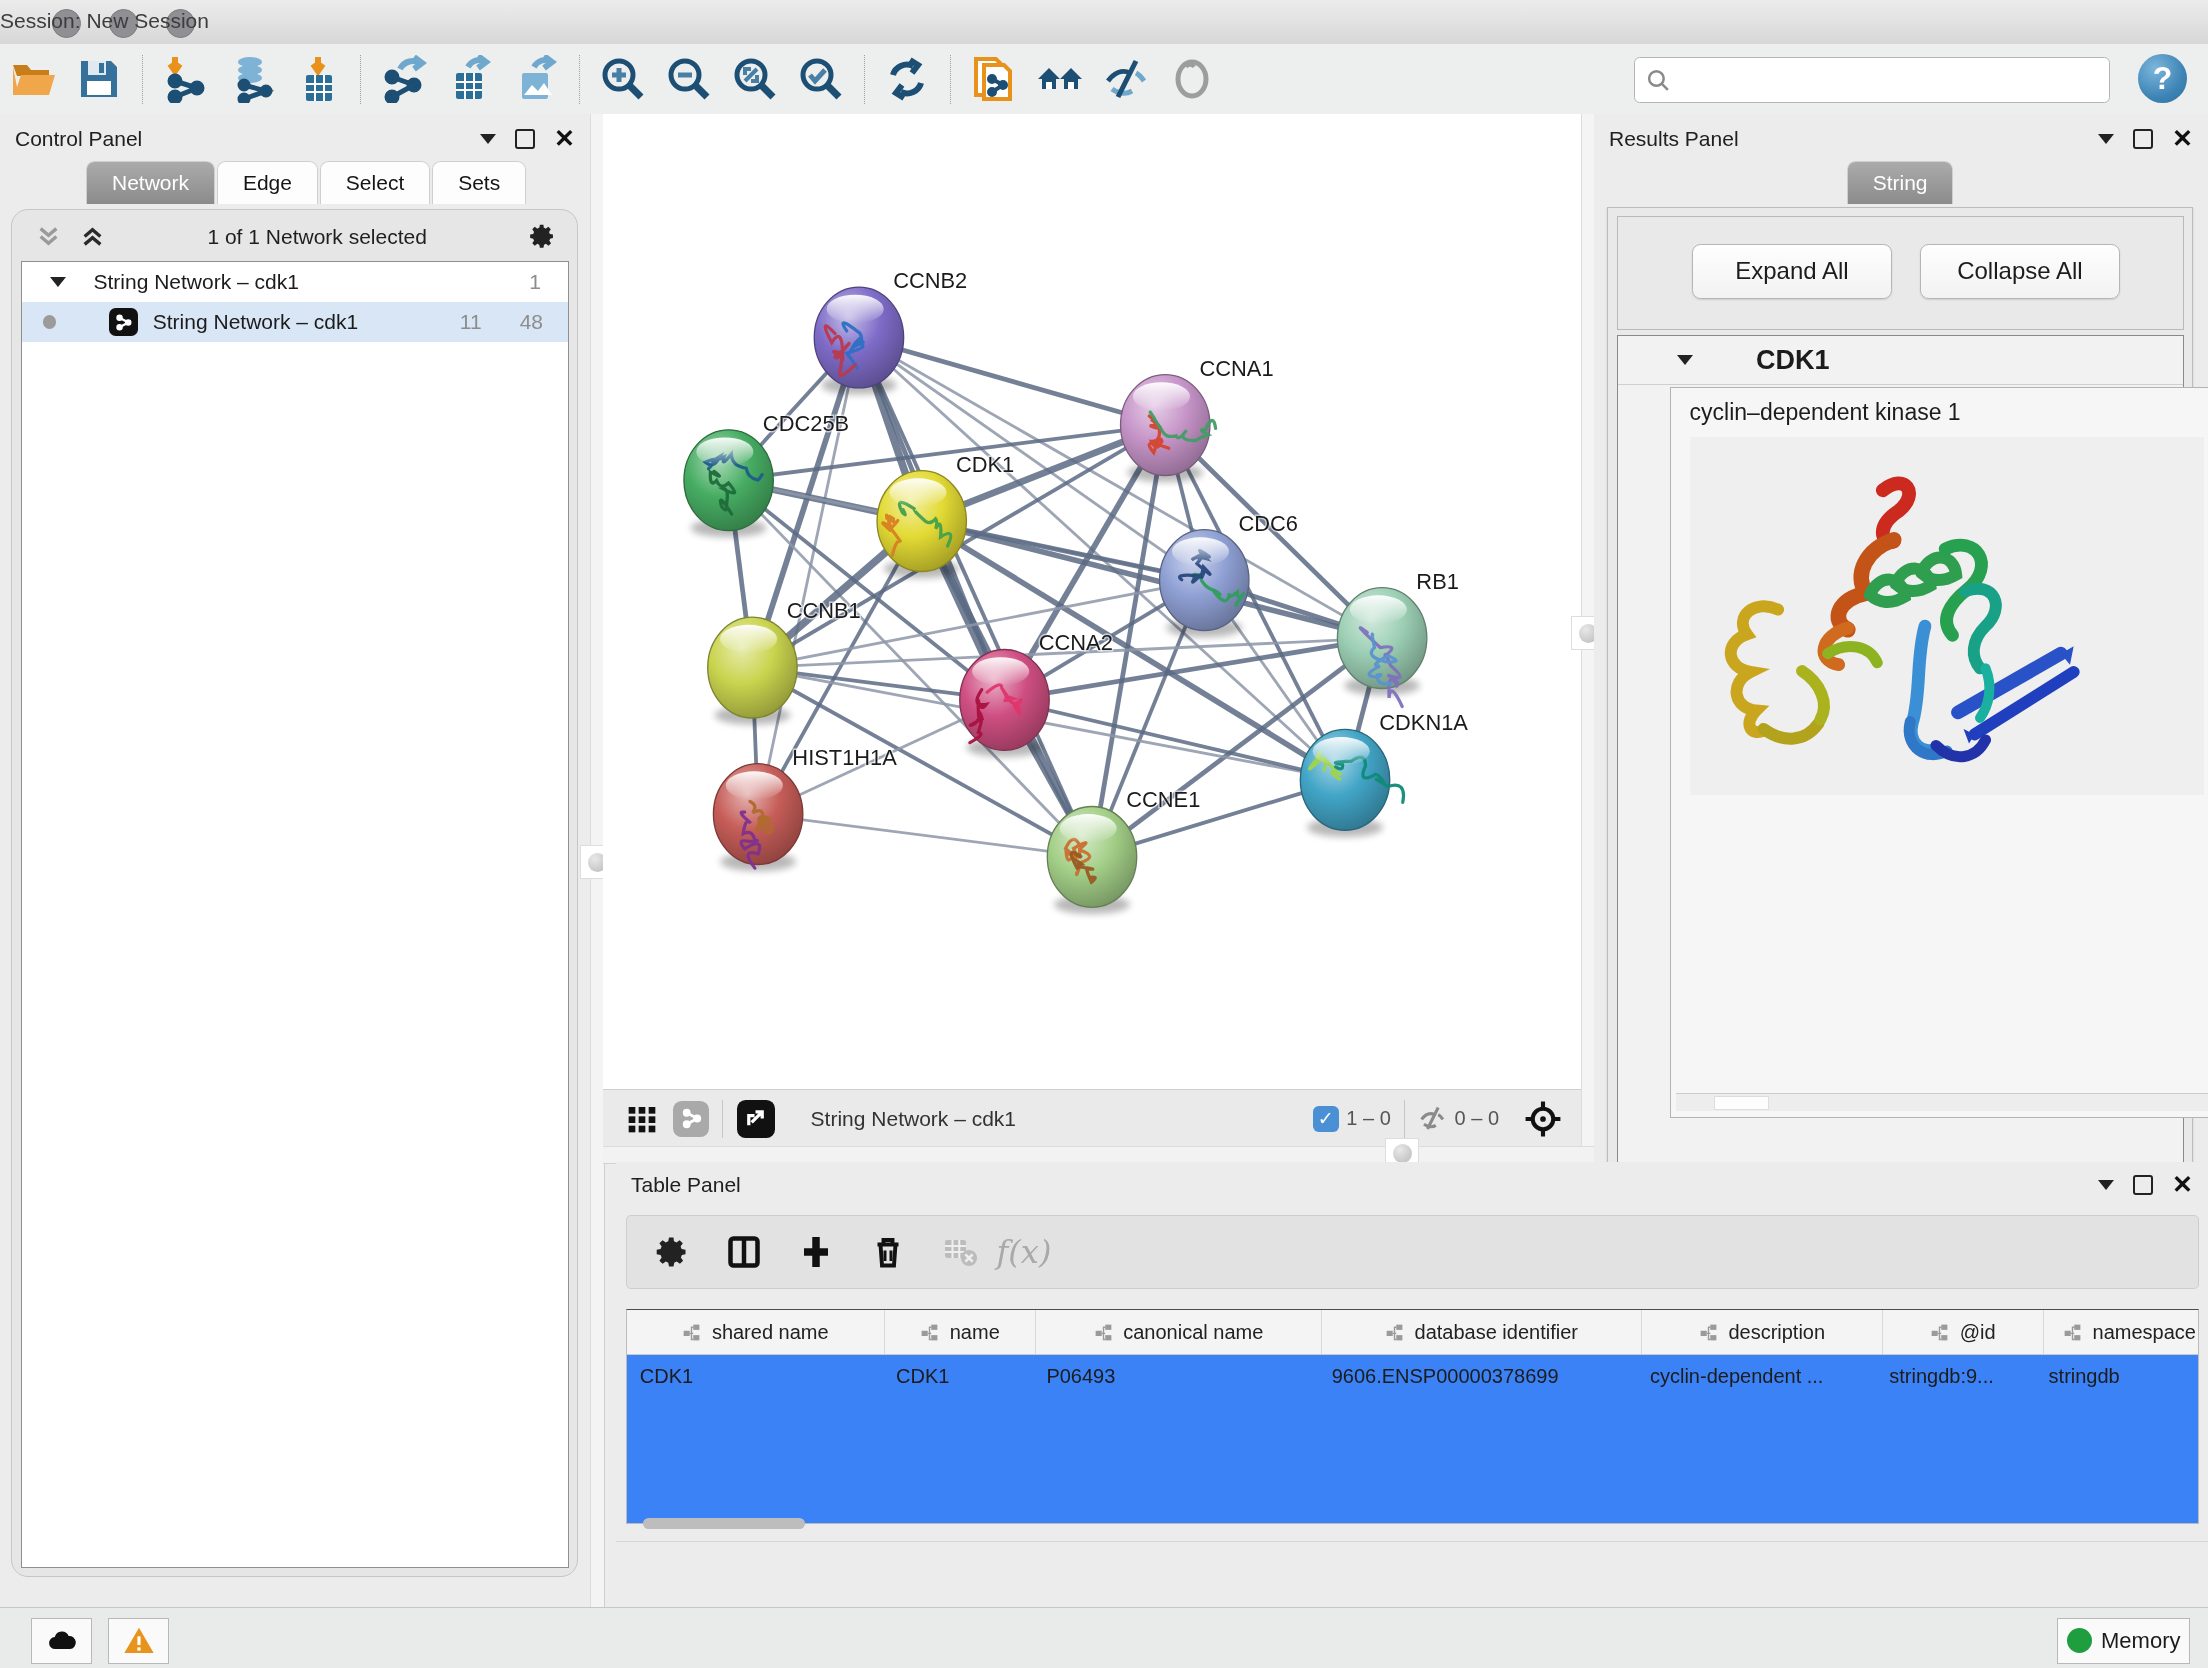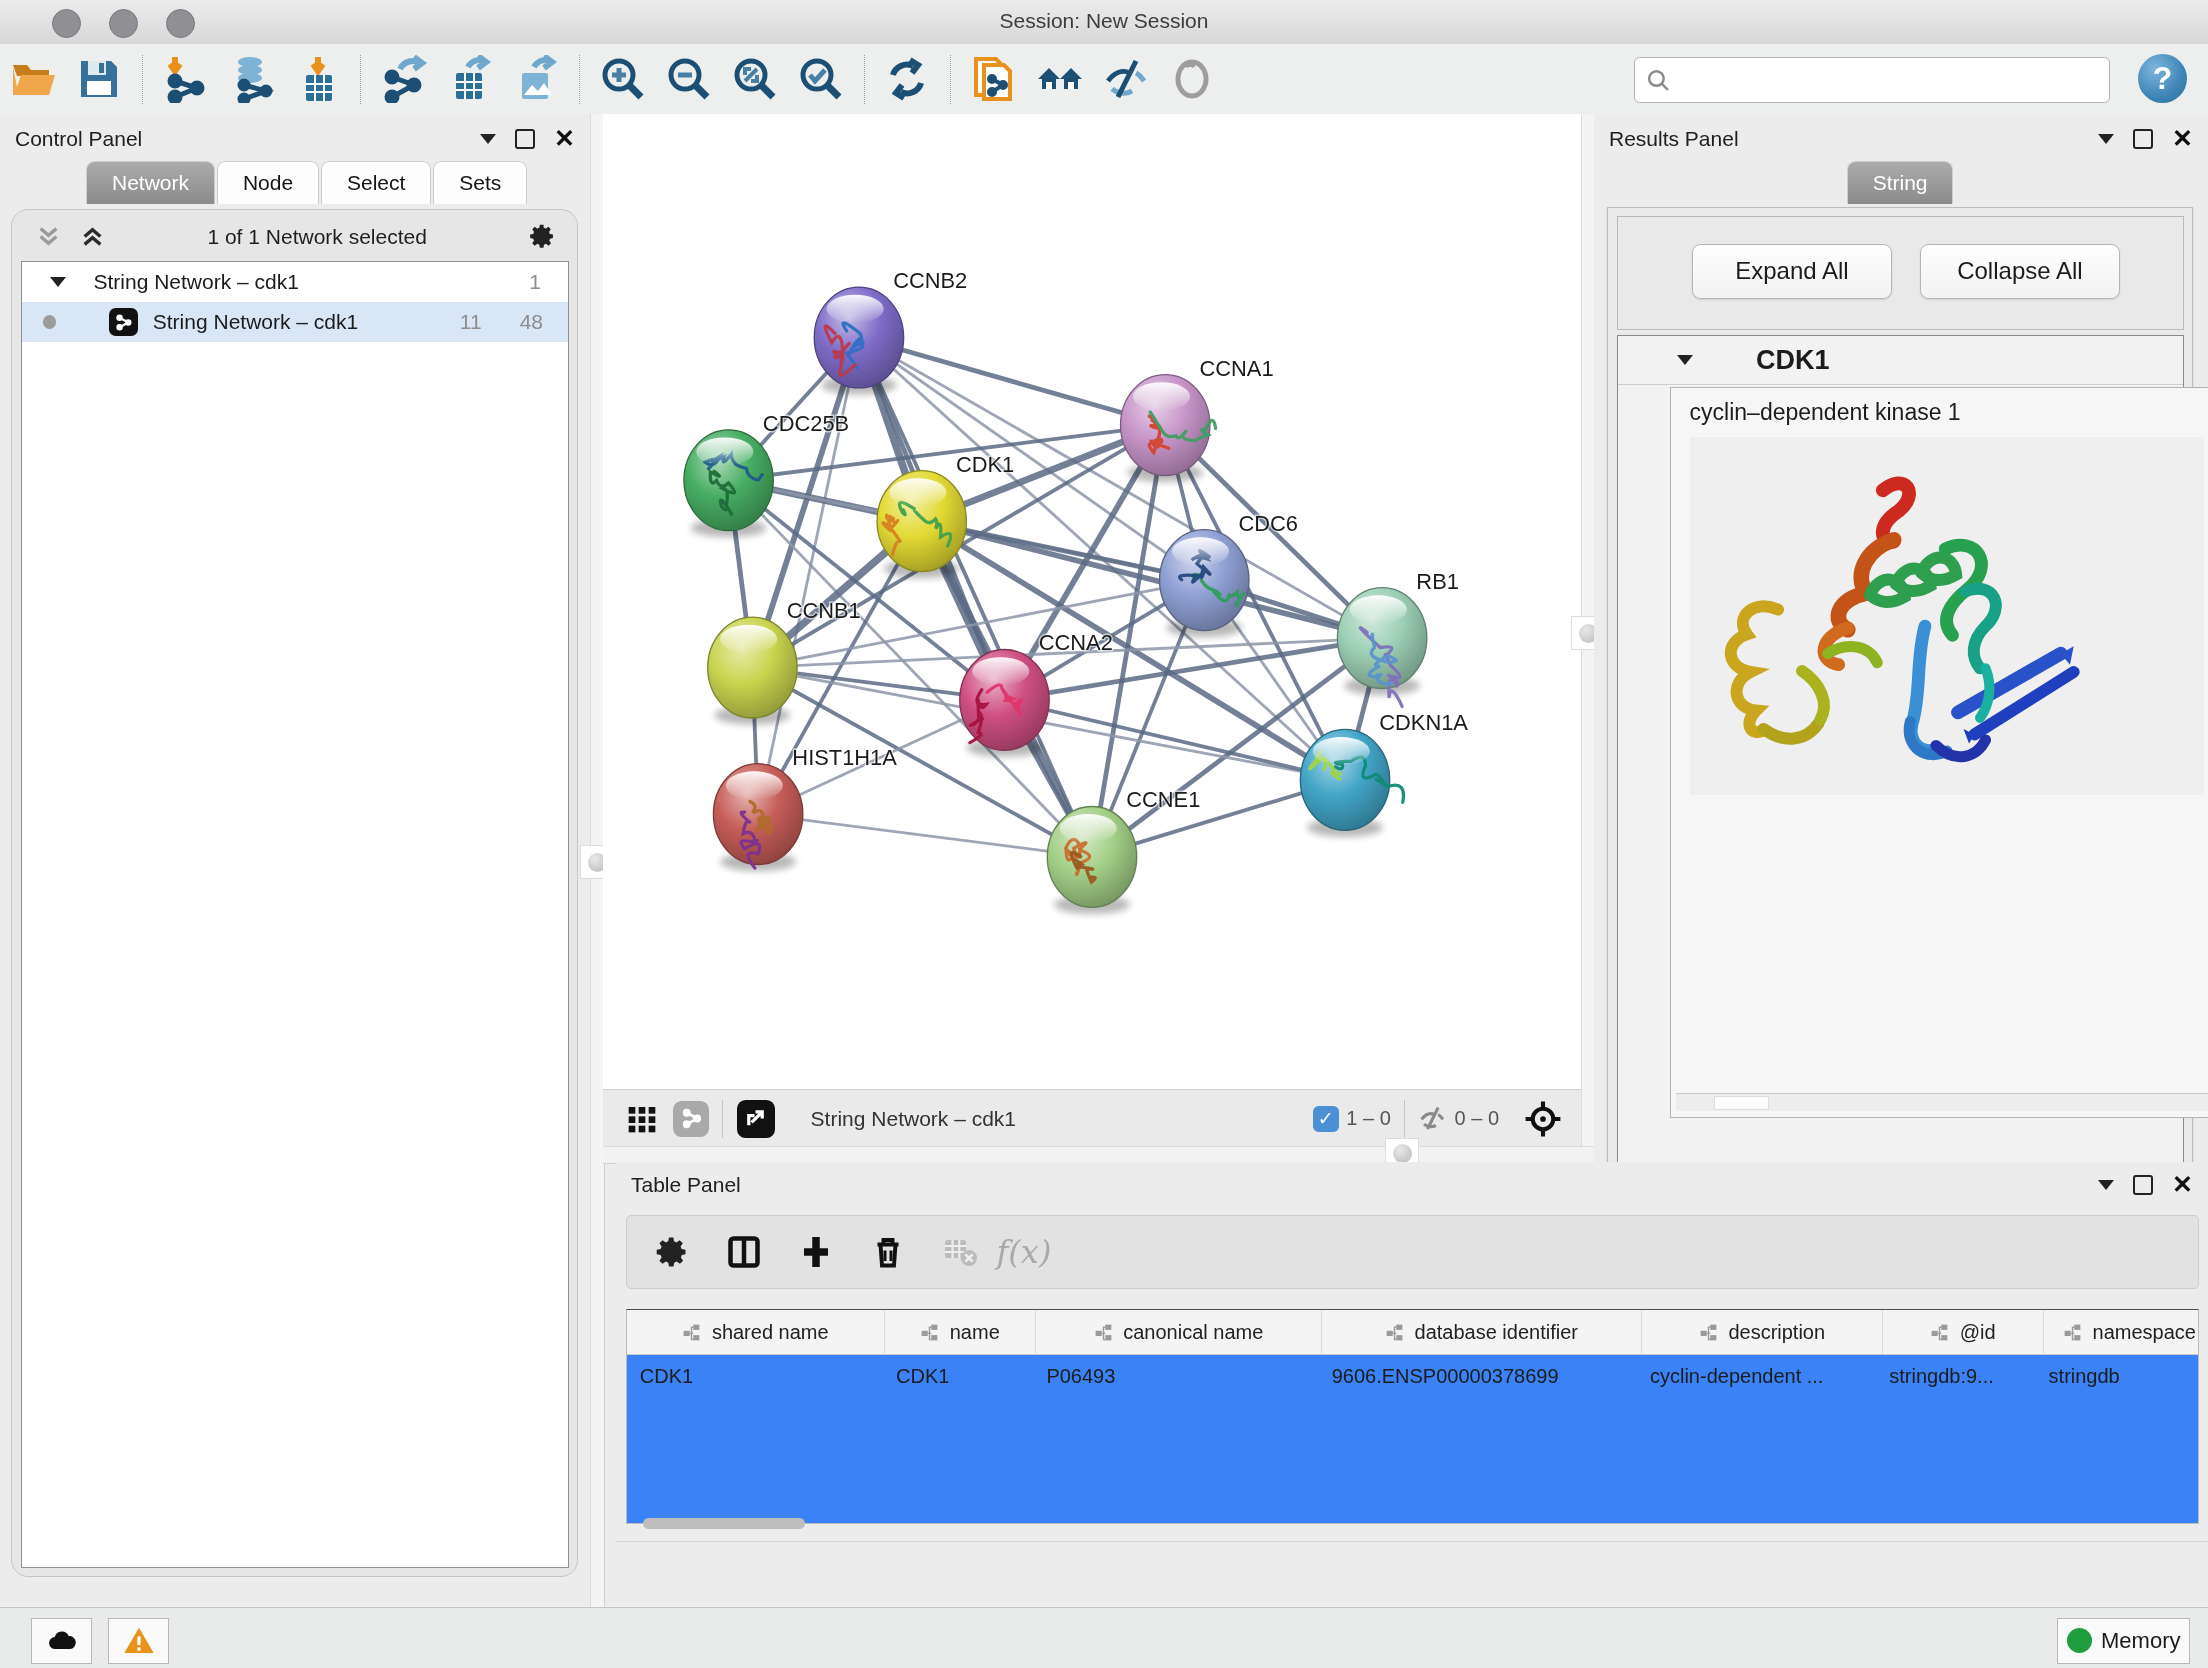--- a/index.html
+++ b/index.html
@@ -6,21 +6,21 @@
   body{width:2208px;height:1668px;position:relative;overflow:hidden;
        font-family:"Liberation Sans",sans-serif;background:#ececec;color:#1c1c1c;
        -webkit-font-smoothing:antialiased;}
   .abs{position:absolute;}
 
   
   #titlebar{left:0;top:0;width:2208px;height:44px;
     background:linear-gradient(#ececec,#d7d7d7);border-bottom:1px solid #b4b4b4;}
   .traffic{position:absolute;top:8.6px;width:27px;height:27px;border-radius:50%;
     background:#8f8f94;border:1px solid #7a7a80;}
-  #win-title{position:absolute;top:8.6px;left:0;width:100%;text-align:center;
+  #win-title{position:absolute;top:8.6px;left:0;width:100%;text-align:left;
     font-size:21px;color:#3d3d3d;}
 
   
   #toolbar{left:0;top:44px;width:2208px;height:70px;background:#edefee;
     border-bottom:1px solid #c9c9c9;display:flex;align-items:center;}
   .tb-ico{width:49px;height:49px;margin:0 8.6px;display:flex;align-items:center;justify-content:center;}
   .tb-sep{height:49px;border-left:1.9px dotted #9f9f9f;margin:0 9.5px;}
   #search-wrap{position:absolute;left:1634px;top:57px;width:474px;height:44px;
     background:#fff;border:1px solid #b5b5b5;border-radius:5.7px;display:flex;align-items:center;}
   #search-wrap svg{margin:0 7.6px 0 11.4px;}
@@ -310,21 +310,21 @@
   <div class="panel-head" style="margin-top:5.7px;">
     <span class="ph-title">Control Panel</span>
     <span class="ph-icons">
       <span class="tri"></span>
       <span class="sq"></span>
       <span class="xx">✕</span>
     </span>
   </div>
   <div class="tabrow" style="margin:3.8px 0 0 86px;">
     <div class="tab sel">Network</div>
-    <div class="tab">Node</div>
+    <div class="tab">Edge</div>
     <div class="tab">Select</div>
     <div class="tab">Sets</div>
   </div>
   <div id="cp-box">
     <div id="cp-toolbar">
       <span style="margin-left:23px">
         <svg width="27" height="27" viewBox="0 0 24 24">
             <path d="M5 5l7 6 7-6M5 12l7 6 7-6" stroke="#9a9a9a" stroke-width="3" fill="none"></path>
           </svg>
         </span>

